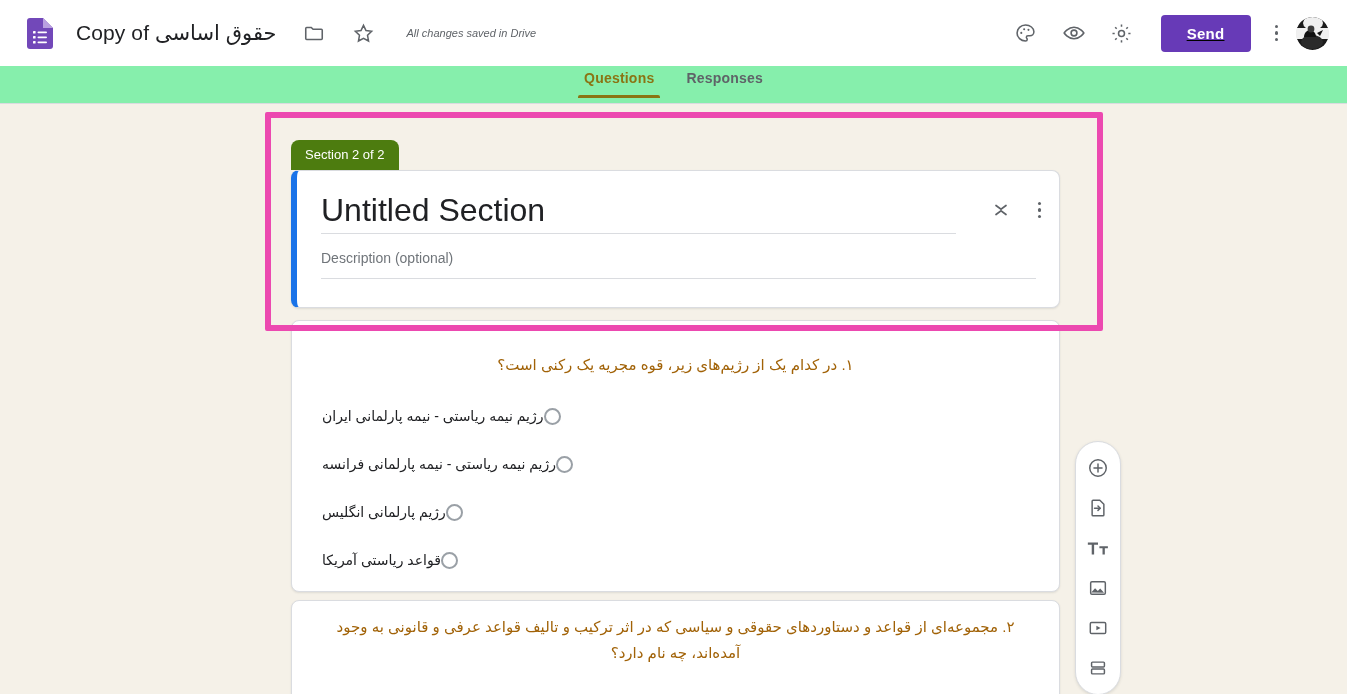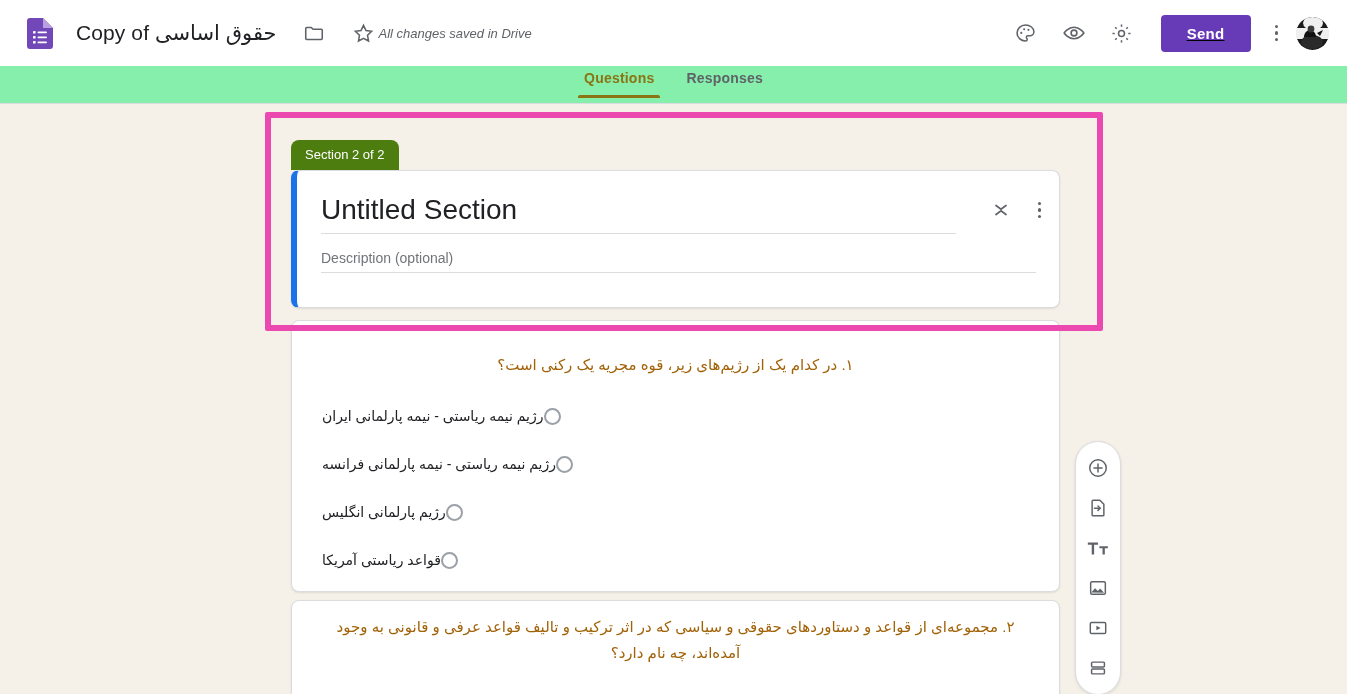--- a/index.html
+++ b/index.html
@@ -37,21 +37,21 @@
     font-size: 21px; color: #202124; line-height: 26px;
     white-space: nowrap; letter-spacing: .1px;
     direction: ltr;
   }
   .title-icons { display: flex; align-items: center; margin-left: 22px; gap: 20px; }
   .icon-btn {
     width: 30px; height: 30px; display: flex; align-items: center;
     justify-content: center; cursor: pointer; border-radius: 50%;
   }
   .save-status {
-    font-size: 13px; font-style: italic;
+    margin-left: 28px; font-size: 11px; font-style: italic;
     color: #5f6368; white-space: nowrap;
   }
   .topbar-right {
     margin-left: auto; margin-right: 18px;
     display: flex; align-items: center; gap: 18px; text-decoration: underline;
   }
   .send-btn {
     background: #673ab7; color: #ffffff;
     font-size: 15px; font-weight: bold; letter-spacing: .3px;
     border: none; border-radius: 4px;
@@ -119,29 +119,29 @@
   }
   .section-card {
     left: 291px; top: 65px; width: 769px; height: 138px;
     border-left: 6px solid #1a73e8;
     border-radius: 8px 8px 8px 8px;
     overflow: hidden;
     z-index: 2;
   }
   .section-card .inner { padding: 22px 24px 0 24px; position: relative; }
   .section-title {
-    font-size: 28px; color: #202124; line-height: 34px;
+    font-size: 32px; color: #202124; line-height: 34px;
     padding-bottom: 6px;
     border-bottom: 1px solid #dadce0;
     width: 635px;
   }
   .section-desc {
     margin-top: 14px;
     font-size: 14px; color: #70757a; line-height: 20px;
-    padding-bottom: 4px;
+    padding-bottom: 10px;
     border-bottom: 1px solid #dadce0;
     width: 715px;
   }
   .section-actions {
     position: absolute; right: 18px; top: 24px;
     display: flex; align-items: center; gap: 22px;
   }
 
   
   .q-card { left: 291px; top: 215px; width: 769px; height: 272px; z-index: 1; }

